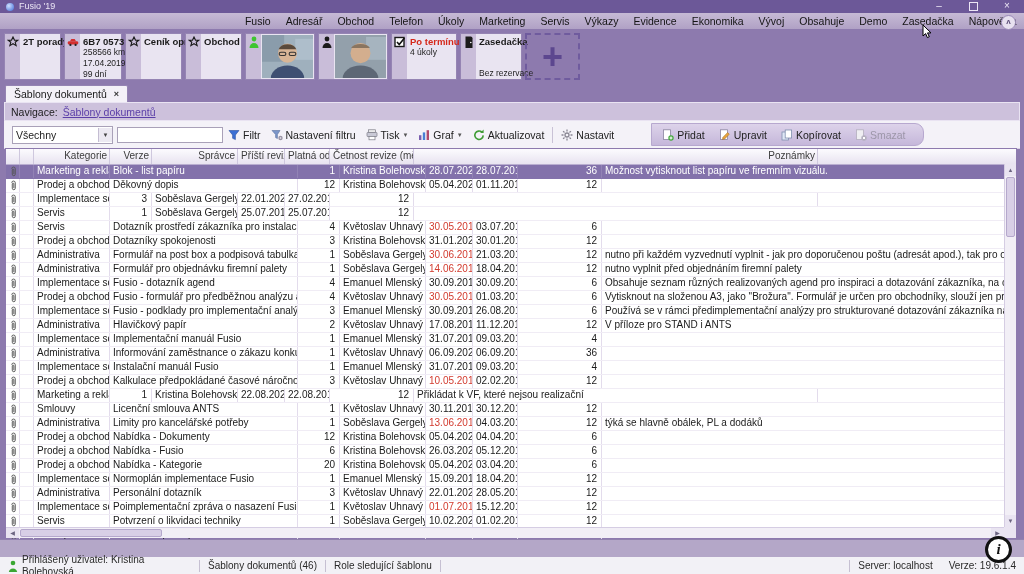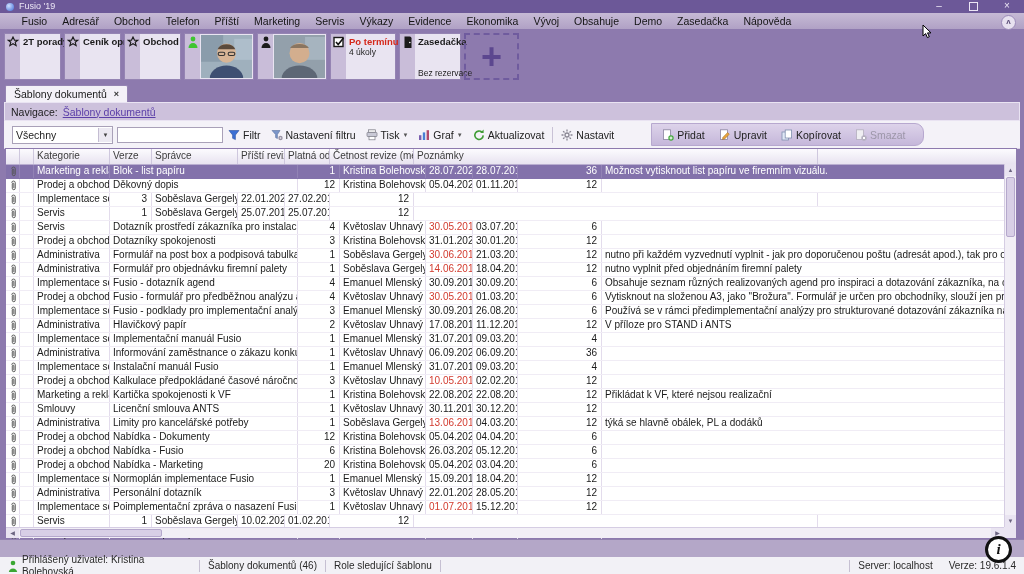--- a/index.html
+++ b/index.html
@@ -11,21 +11,21 @@
             display:flex;align-items:center;padding-left:6px;gap:5px;}
   .app-icon{width:8px;height:8px;border-radius:50%;
             background:radial-gradient(circle at 35% 35%, #cfe0ff, #3f6bd6);flex:none;}
   .title-text{color:#ece6f5;font-size:9px;line-height:13px;}
   .win-controls{margin-left:auto;display:flex;height:13px;}
   .win-btn{width:34px;text-align:center;color:#ece6f5;font-size:10px;line-height:12px;}
   .max-glyph{display:inline-block;width:7px;height:7px;border:1px solid #ece6f5;margin-top:2px;}
   
   .menubar{position:absolute;top:13px;left:0;right:0;height:16px;
            background:linear-gradient(#c6bad5,#b0a1c5);display:flex;align-items:center;
-           padding-left:14px;font-size:10.5px;color:#141414;}
+           padding-left:14px;font-size:10.5px;color:#141414;justify-content:flex-end;}
   .menu-item{padding:0 7.5px;line-height:17px;}
   .collapse-btn{position:absolute;right:8px;top:2px;width:13px;height:13px;border-radius:50%;
             background:#e7e1ef;border:1px solid #9a89b8;color:#5d4f79;font-size:8px;
             line-height:11px;text-align:center;font-weight:bold;}
   
   .cards{position:absolute;top:30px;left:0;right:0;height:55px;display:flex;
          padding:3px 0 0 4px;gap:3px;align-items:flex-start;}
   .card{position:relative;height:47px;background:#e9e4f1;border:1px solid #9584b3;
         box-sizing:border-box;flex:none;}
   .card-strip{position:absolute;left:0;top:0;bottom:0;width:15px;background:#c9bdd9;}
@@ -70,21 +70,21 @@
   .caret{font-size:6px;color:#555;}
   .tsep{width:1px;height:16px;background:#c9c2d6;margin:0 3px;flex:none;}
   .actions-group{margin-left:32px;height:21px;display:flex;align-items:center;gap:4px;
            background:linear-gradient(#ddd3ea,#c5b7da);border:1px solid #b7a8cf;
            border-radius:0 9px 9px 0;padding:0 12px 0 5px;}
   .tbtn.disabled{color:#9c96a8;}
   
   .table{position:absolute;top:148px;left:5px;width:1012px;height:391px;background:#fff;
          border:1px solid #8d7aae;box-sizing:border-box;}
   .thead{height:15px;display:flex;background:linear-gradient(#fcfbfe,#e8e3f0);
-         border-bottom:1px solid #b9aed0;font-size:10px;color:#3c3c3c;}
+         border-bottom:1px solid #b9aed0;font-size:10px;color:#3c3c3c;text-align:right;}
   .th{box-sizing:border-box;border-right:1px solid #cfc8de;padding:1px 2px 0 3px;
       white-space:nowrap;overflow:hidden;position:relative;}
   .sort{position:absolute;right:2px;top:1px;font-size:6px;color:#777;}
   .tbody{font-size:10px;color:#1a1a1a;}
   .tr{display:flex;height:13px;line-height:12px;border-bottom:1px solid #f0ecf5;}
   .td{box-sizing:border-box;border-right:1px solid #e3dcec;padding:0 2px 0 3px;
       white-space:nowrap;overflow:hidden;}
   .td.num{text-align:right;padding-right:4px;}
   .td .clip{display:block;margin:1px auto 0;width:7px;height:11px;}
   .overdue{color:#d23a2e;}
@@ -133,21 +133,21 @@
     <span class="win-btn">×</span>
   </span>
 </div>
 
 <div class="menubar">
   <span id="menu-items" style="display:flex;">
       <span class="menu-item">Fusio</span>
       <span class="menu-item">Adresář</span>
       <span class="menu-item">Obchod</span>
       <span class="menu-item">Telefon</span>
-      <span class="menu-item">Příští</span>
+      <span class="menu-item">Úkoly</span>
       <span class="menu-item">Marketing</span>
       <span class="menu-item">Servis</span>
       <span class="menu-item">Výkazy</span>
       <span class="menu-item">Evidence</span>
       <span class="menu-item">Ekonomika</span>
       <span class="menu-item">Vývoj</span>
       <span class="menu-item">Obsahuje</span>
       <span class="menu-item">Demo</span>
       <span class="menu-item">Zasedačka</span>
       <span class="menu-item">Nápověda</span>
@@ -159,20 +159,38 @@
     <div class="card card-favorite">
       <div class="card-strip">
         <span class="card-icon">
           <svg viewBox="0 0 12 12">
             <path d="M6 1l1.45 3.1 3.3.1-2.55 2.1.95 3.3L6 7.7 2.85 9.6l.95-3.3L1.25 4.2l3.3-.1z" fill="none" stroke="#1a1a1a" stroke-width="1.1"></path>
           </svg>
         </span>
       </div>
       <div class="card-body">
         <div class="card-title">2T porady</div>
+      </div>
+    </div>
+    <div class="card card-vehicle">
+      <div class="card-strip">
+        <span class="card-icon">
+          <svg viewBox="0 0 14 10">
+            <path d="M3.5 4.2 5 1.6h4l1.5 2.6z" fill="#d32f2f"></path>
+            <rect x="1" y="4" width="12" height="3.8" rx="1.4" fill="#d32f2f"></rect>
+            <circle cx="4" cy="8.4" r="1.3" fill="#222"></circle>
+            <circle cx="10" cy="8.4" r="1.3" fill="#222"></circle>
+          </svg>
+        </span>
+      </div>
+      <div class="card-body">
+        <div class="card-title">6B7 0573</div>
+        <div class="card-line">258566 km</div>
+        <div class="card-line">17.04.2019</div>
+        <div class="card-line">99 dní</div>
       </div>
     </div>
     <div class="card card-favorite">
       <div class="card-strip">
         <span class="card-icon">
           <svg viewBox="0 0 12 12">
             <path d="M6 1l1.45 3.1 3.3.1-2.55 2.1.95 3.3L6 7.7 2.85 9.6l.95-3.3L1.25 4.2l3.3-.1z" fill="none" stroke="#1a1a1a" stroke-width="1.1"></path>
           </svg>
         </span>
       </div>
@@ -655,21 +673,20 @@
         <div class="td" style="width: 404px;"></div>
       </div>
       <div class="tr">
         <div class="td" style="width: 14px;">
           <span class="clip"><svg viewBox="0 0 8 13">
               <path d="M2 3.2a2 2 0 0 1 4 0v6.2a1.7 1.7 0 0 1-3.4 0V4.5a0.9 0.9 0 0 1 1.8 0v4.8" fill="none" stroke="#555" stroke-width="1.1"></path>
             </svg></span>
         </div>
         <div class="td" style="width: 14px;"></div>
         <div class="td" style="width: 76px;">Marketing a reklama</div>
-        <div class="td" style="width: 188px;">Kartička spokojenosti k VF</div>
         <div class="td num" style="width: 42px;">1</div>
         <div class="td" style="width: 86px;">Kristina Bolehovská</div>
         <div class="td" style="width: 47px;">22.08.2020</div>
         <div class="td" style="width: 45px;">22.08.2016</div>
         <div class="td num" style="width: 84px;">12</div>
         <div class="td" style="width: 404px;">Přikládat k VF, které nejsou realizační</div>
       </div>
       <div class="tr">
         <div class="td" style="width: 14px;">
           <span class="clip"><svg viewBox="0 0 8 13">
@@ -735,21 +752,21 @@
         <div class="td" style="width: 404px;"></div>
       </div>
       <div class="tr">
         <div class="td" style="width: 14px;">
           <span class="clip"><svg viewBox="0 0 8 13">
               <path d="M2 3.2a2 2 0 0 1 4 0v6.2a1.7 1.7 0 0 1-3.4 0V4.5a0.9 0.9 0 0 1 1.8 0v4.8" fill="none" stroke="#555" stroke-width="1.1"></path>
             </svg></span>
         </div>
         <div class="td" style="width: 14px;"></div>
         <div class="td" style="width: 76px;">Prodej a obchod</div>
-        <div class="td" style="width: 188px;">Nabídka - Marketing</div>
+        <div class="td" style="width: 188px;">Nabídka - Kategorie</div>
         <div class="td num" style="width: 42px;">20</div>
         <div class="td" style="width: 86px;">Kristina Bolehovská</div>
         <div class="td" style="width: 47px;">05.04.2020</div>
         <div class="td" style="width: 45px;">03.04.2018</div>
         <div class="td num" style="width: 84px;">6</div>
         <div class="td" style="width: 404px;"></div>
       </div>
       <div class="tr">
         <div class="td" style="width: 14px;">
           <span class="clip"><svg viewBox="0 0 8 13">
@@ -799,20 +816,21 @@
         <div class="td" style="width: 404px;"></div>
       </div>
       <div class="tr">
         <div class="td" style="width: 14px;">
           <span class="clip"><svg viewBox="0 0 8 13">
               <path d="M2 3.2a2 2 0 0 1 4 0v6.2a1.7 1.7 0 0 1-3.4 0V4.5a0.9 0.9 0 0 1 1.8 0v4.8" fill="none" stroke="#555" stroke-width="1.1"></path>
             </svg></span>
         </div>
         <div class="td" style="width: 14px;"></div>
         <div class="td" style="width: 76px;">Servis</div>
+        <div class="td" style="width: 188px;">Potvrzení o likvidaci techniky</div>
         <div class="td num" style="width: 42px;">1</div>
         <div class="td" style="width: 86px;">Soběslava Gergelyová</div>
         <div class="td" style="width: 47px;">10.02.2020</div>
         <div class="td" style="width: 45px;">01.02.2017</div>
         <div class="td num" style="width: 84px;">12</div>
         <div class="td" style="width: 404px;"></div>
       </div>
       <div class="tr">
         <div class="td" style="width: 14px;">
           <span class="clip"><svg viewBox="0 0 8 13">

